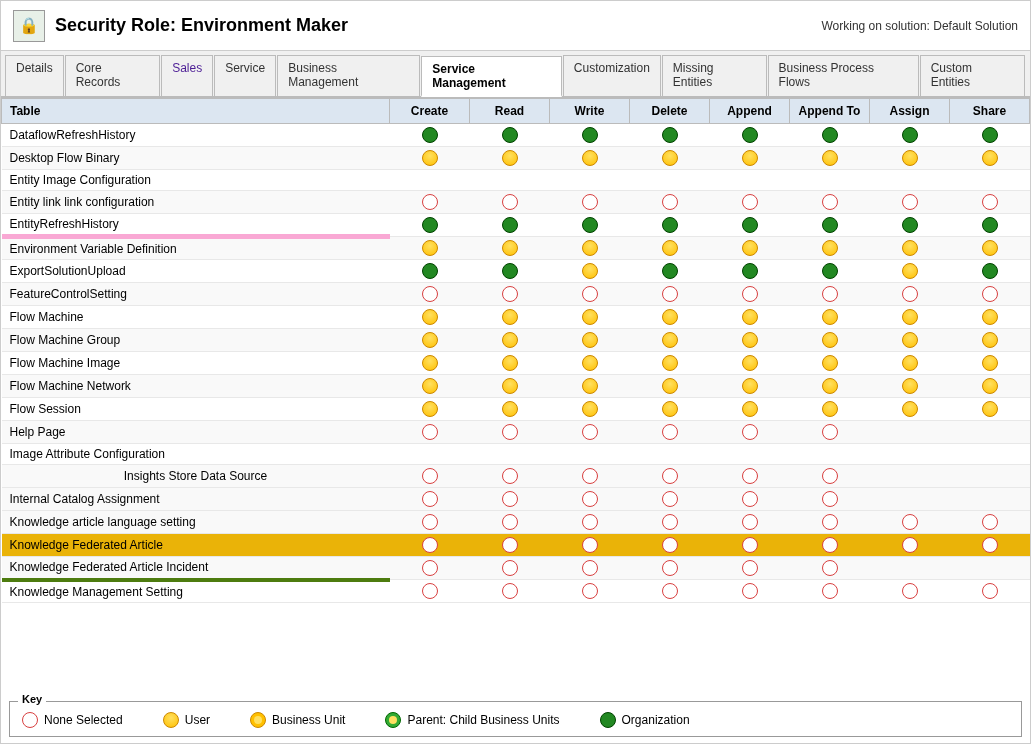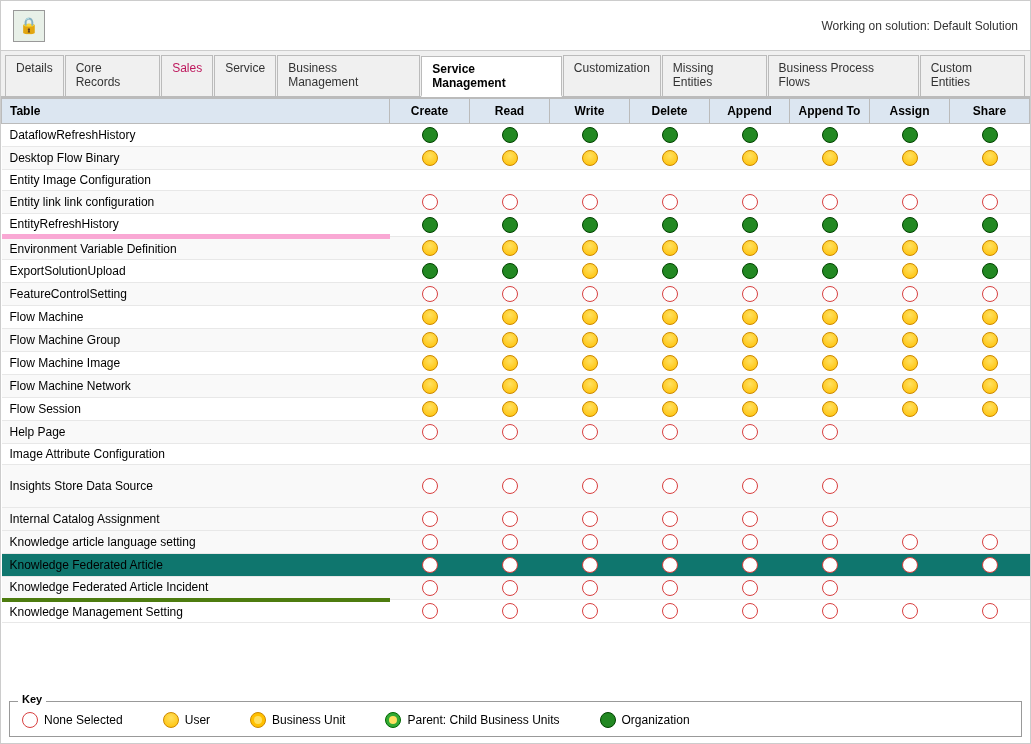--- a/index.html
+++ b/index.html
@@ -12,28 +12,29 @@
     tr:nth-child(even) { background: #f9f9f9; }
   </style>
 </head>
 <body>
 
 <div style="width:1031px; height:744px; overflow:hidden; display:flex; flex-direction:column; border:1px solid #ccc;">
 
   <div style="display:flex; align-items:center; justify-content:space-between; padding:8px 12px; border-bottom:1px solid #ccc; min-height:50px;">
     <div style="display:flex; align-items:center; gap:10px;">
       <div style="width:32px; height:32px; background:#e8f0e8; border:1px solid #999; display:flex; align-items:center; justify-content:center; font-size:16px;">🔒</div>
+      <span style="font-size:18px; font-weight:bold;">Security Role: Environment Maker</span>
     </div>
     <div style="font-size:12px; color:#333;">Working on solution: Default Solution</div>
   </div>
 
   <div style="display:flex; border-bottom:2px solid #bbb; background:#f0f0f0; padding:0 4px; padding-top:4px;">
     <div style="padding:5px 10px; cursor:pointer; font-size:12px; border:1px solid #bbb; border-bottom:none; background:#f0f0f0; margin-right:1px; color:#333;">Details</div>
     <div style="padding:5px 10px; cursor:pointer; font-size:12px; border:1px solid #bbb; border-bottom:none; background:#f0f0f0; margin-right:1px; color:#333;">Core Records</div>
-    <div style="padding:5px 10px; cursor:pointer; font-size:12px; border:1px solid #bbb; border-bottom:none; background:#f0f0f0; margin-right:1px; color:#be185d;">Sales</div>
+    <div style="padding:5px 10px; cursor:pointer; font-size:12px; border:1px solid #bbb; border-bottom:none; background:#f0f0f0; margin-right:1px; color:#4c1d95;">Sales</div>
     <div style="padding:5px 10px; cursor:pointer; font-size:12px; border:1px solid #bbb; border-bottom:none; background:#f0f0f0; margin-right:1px; color:#333;">Service</div>
     <div style="padding:5px 10px; cursor:pointer; font-size:12px; border:1px solid #bbb; border-bottom:none; background:#f0f0f0; margin-right:1px; color:#333;">Business Management</div>
     <div style="padding:5px 10px; cursor:pointer; font-size:12px; border:1px solid #bbb; border-bottom:none; background:#fff; margin-right:1px; color:#000; font-weight:600; border-bottom:2px solid #fff; position:relative; top:1px;">Service Management</div>
     <div style="padding:5px 10px; cursor:pointer; font-size:12px; border:1px solid #bbb; border-bottom:none; background:#f0f0f0; margin-right:1px; color:#333;">Customization</div>
     <div style="padding:5px 10px; cursor:pointer; font-size:12px; border:1px solid #bbb; border-bottom:none; background:#f0f0f0; margin-right:1px; color:#333;">Missing Entities</div>
     <div style="padding:5px 10px; cursor:pointer; font-size:12px; border:1px solid #bbb; border-bottom:none; background:#f0f0f0; margin-right:1px; color:#333;">Business Process Flows</div>
     <div style="padding:5px 10px; cursor:pointer; font-size:12px; border:1px solid #bbb; border-bottom:none; background:#f0f0f0; margin-right:1px; color:#333;">Custom Entities</div>
   </div>
 
   <div style="flex:1; display:flex; flex-direction:column; overflow:hidden;">
@@ -213,21 +214,21 @@
               <td style="padding:3px 8px; border-bottom:1px solid #e8e8e8; text-align:center;"></td>
               <td style="padding:3px 8px; border-bottom:1px solid #e8e8e8; text-align:center;"></td>
               <td style="padding:3px 8px; border-bottom:1px solid #e8e8e8; text-align:center;"></td>
               <td style="padding:3px 8px; border-bottom:1px solid #e8e8e8; text-align:center;"></td>
               <td style="padding:3px 8px; border-bottom:1px solid #e8e8e8; text-align:center;"></td>
               <td style="padding:3px 8px; border-bottom:1px solid #e8e8e8; text-align:center;"></td>
               <td style="padding:3px 8px; border-bottom:1px solid #e8e8e8; text-align:center;"></td>
               <td style="padding:3px 8px; border-bottom:1px solid #e8e8e8; text-align:center;"></td>
             </tr>
             <tr style="background: rgb(249, 249, 249);">
-              <td style="padding:14px 8px; border-bottom:1px solid #e8e8e8;">Insights Store Data Source</td>
+              <td style="padding:4px 8px; border-bottom:1px solid #e8e8e8;text-align:center;">Insights Store Data Source</td>
               <td style="padding:3px 8px; border-bottom:1px solid #e8e8e8; text-align:center;"><span style="display:inline-block;width:16px;height:16px;border-radius:50%;border:1.5px solid #d84040;background:white;cursor:pointer;vertical-align:middle;"></span></td>
               <td style="padding:3px 8px; border-bottom:1px solid #e8e8e8; text-align:center;"><span style="display:inline-block;width:16px;height:16px;border-radius:50%;border:1.5px solid #d84040;background:white;cursor:pointer;vertical-align:middle;"></span></td>
               <td style="padding:3px 8px; border-bottom:1px solid #e8e8e8; text-align:center;"><span style="display:inline-block;width:16px;height:16px;border-radius:50%;border:1.5px solid #d84040;background:white;cursor:pointer;vertical-align:middle;"></span></td>
               <td style="padding:3px 8px; border-bottom:1px solid #e8e8e8; text-align:center;"><span style="display:inline-block;width:16px;height:16px;border-radius:50%;border:1.5px solid #d84040;background:white;cursor:pointer;vertical-align:middle;"></span></td>
               <td style="padding:3px 8px; border-bottom:1px solid #e8e8e8; text-align:center;"><span style="display:inline-block;width:16px;height:16px;border-radius:50%;border:1.5px solid #d84040;background:white;cursor:pointer;vertical-align:middle;"></span></td>
               <td style="padding:3px 8px; border-bottom:1px solid #e8e8e8; text-align:center;"><span style="display:inline-block;width:16px;height:16px;border-radius:50%;border:1.5px solid #d84040;background:white;cursor:pointer;vertical-align:middle;"></span></td>
               <td style="padding:3px 8px; border-bottom:1px solid #e8e8e8; text-align:center;"></td>
               <td style="padding:3px 8px; border-bottom:1px solid #e8e8e8; text-align:center;"></td>
             </tr>
             <tr style="background: rgb(249, 249, 249); border-radius: 6px;">
@@ -245,21 +246,21 @@
               <td style="padding:0 8px; border-bottom:1px solid #e8e8e8;">Knowledge article language setting</td>
               <td style="padding:3px 8px; border-bottom:1px solid #e8e8e8; text-align:center;"><span style="display:inline-block;width:16px;height:16px;border-radius:50%;border:1.5px solid #d84040;background:white;cursor:pointer;vertical-align:middle;"></span></td>
               <td style="padding:3px 8px; border-bottom:1px solid #e8e8e8; text-align:center;"><span style="display:inline-block;width:16px;height:16px;border-radius:50%;border:1.5px solid #d84040;background:white;cursor:pointer;vertical-align:middle;"></span></td>
               <td style="padding:3px 8px; border-bottom:1px solid #e8e8e8; text-align:center;"><span style="display:inline-block;width:16px;height:16px;border-radius:50%;border:1.5px solid #d84040;background:white;cursor:pointer;vertical-align:middle;"></span></td>
               <td style="padding:3px 8px; border-bottom:1px solid #e8e8e8; text-align:center;"><span style="display:inline-block;width:16px;height:16px;border-radius:50%;border:1.5px solid #d84040;background:white;cursor:pointer;vertical-align:middle;"></span></td>
               <td style="padding:3px 8px; border-bottom:1px solid #e8e8e8; text-align:center;"><span style="display:inline-block;width:16px;height:16px;border-radius:50%;border:1.5px solid #d84040;background:white;cursor:pointer;vertical-align:middle;"></span></td>
               <td style="padding:3px 8px; border-bottom:1px solid #e8e8e8; text-align:center;"><span style="display:inline-block;width:16px;height:16px;border-radius:50%;border:1.5px solid #d84040;background:white;cursor:pointer;vertical-align:middle;"></span></td>
               <td style="padding:3px 8px; border-bottom:1px solid #e8e8e8; text-align:center;"><span style="display:inline-block;width:16px;height:16px;border-radius:50%;border:1.5px solid #d84040;background:white;cursor:pointer;vertical-align:middle;"></span></td>
               <td style="padding:3px 8px; border-bottom:1px solid #e8e8e8; text-align:center;"><span style="display:inline-block;width:16px;height:16px;border-radius:50%;border:1.5px solid #d84040;background:white;cursor:pointer;vertical-align:middle;"></span></td>
             </tr>
-            <tr style="background: #0f766e; margin-left: 25px;">
+            <tr style="background: #eab308; margin-left: 25px;">
               <td style="padding:3px 8px; border-bottom:1px solid #e8e8e8;">Knowledge Federated Article</td>
               <td style="padding:3px 8px; border-bottom:1px solid #e8e8e8; text-align:center;"><span style="display:inline-block;width:16px;height:16px;border-radius:50%;border:1.5px solid #d84040;background:white;cursor:pointer;vertical-align:middle;"></span></td>
               <td style="padding:3px 8px; border-bottom:1px solid #e8e8e8; text-align:center;"><span style="display:inline-block;width:16px;height:16px;border-radius:50%;border:1.5px solid #d84040;background:white;cursor:pointer;vertical-align:middle;"></span></td>
               <td style="padding:3px 8px; border-bottom:1px solid #e8e8e8; text-align:center;"><span style="display:inline-block;width:16px;height:16px;border-radius:50%;border:1.5px solid #d84040;background:white;cursor:pointer;vertical-align:middle;"></span></td>
               <td style="padding:3px 8px; border-bottom:1px solid #e8e8e8; text-align:center;"><span style="display:inline-block;width:16px;height:16px;border-radius:50%;border:1.5px solid #d84040;background:white;cursor:pointer;vertical-align:middle;"></span></td>
               <td style="padding:3px 8px; border-bottom:1px solid #e8e8e8; text-align:center;"><span style="display:inline-block;width:16px;height:16px;border-radius:50%;border:1.5px solid #d84040;background:white;cursor:pointer;vertical-align:middle;"></span></td>
               <td style="padding:3px 8px; border-bottom:1px solid #e8e8e8; text-align:center;"><span style="display:inline-block;width:16px;height:16px;border-radius:50%;border:1.5px solid #d84040;background:white;cursor:pointer;vertical-align:middle;"></span></td>
               <td style="padding:3px 8px; border-bottom:1px solid #e8e8e8; text-align:center;"><span style="display:inline-block;width:16px;height:16px;border-radius:50%;border:1.5px solid #d84040;background:white;cursor:pointer;vertical-align:middle;"></span></td>
               <td style="padding:3px 8px; border-bottom:1px solid #e8e8e8; text-align:center;"><span style="display:inline-block;width:16px;height:16px;border-radius:50%;border:1.5px solid #d84040;background:white;cursor:pointer;vertical-align:middle;"></span></td>
             </tr>

